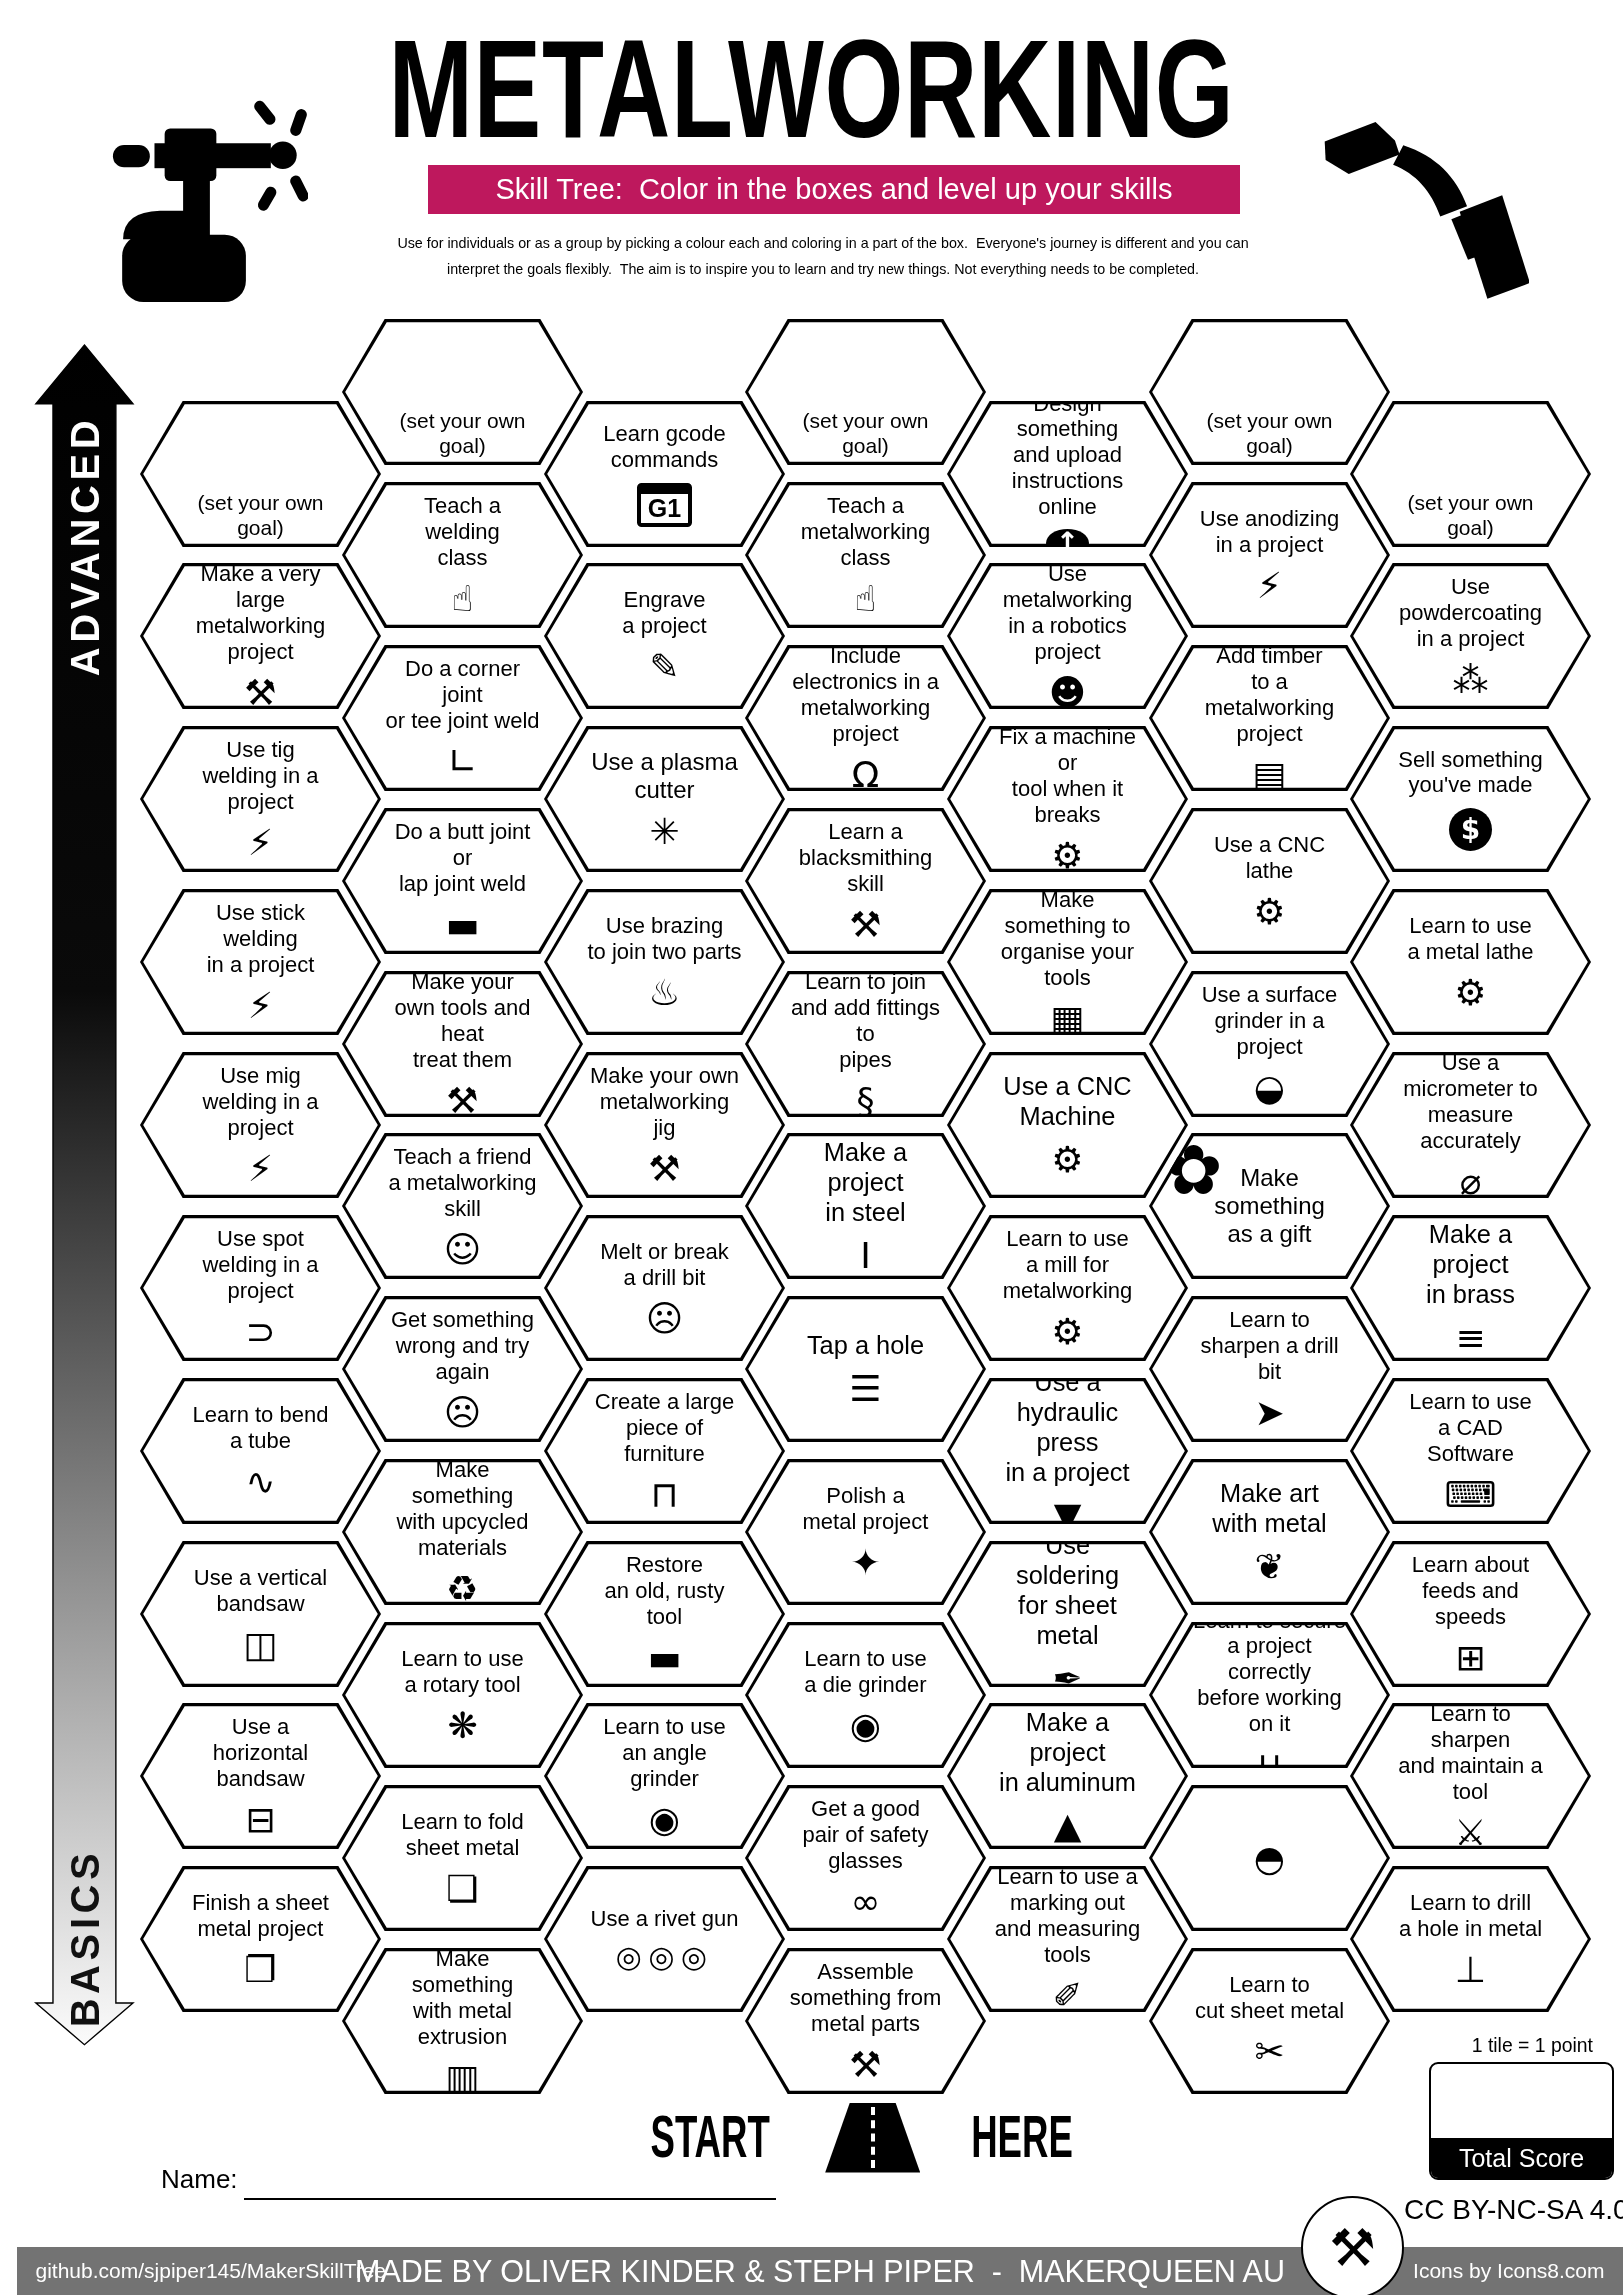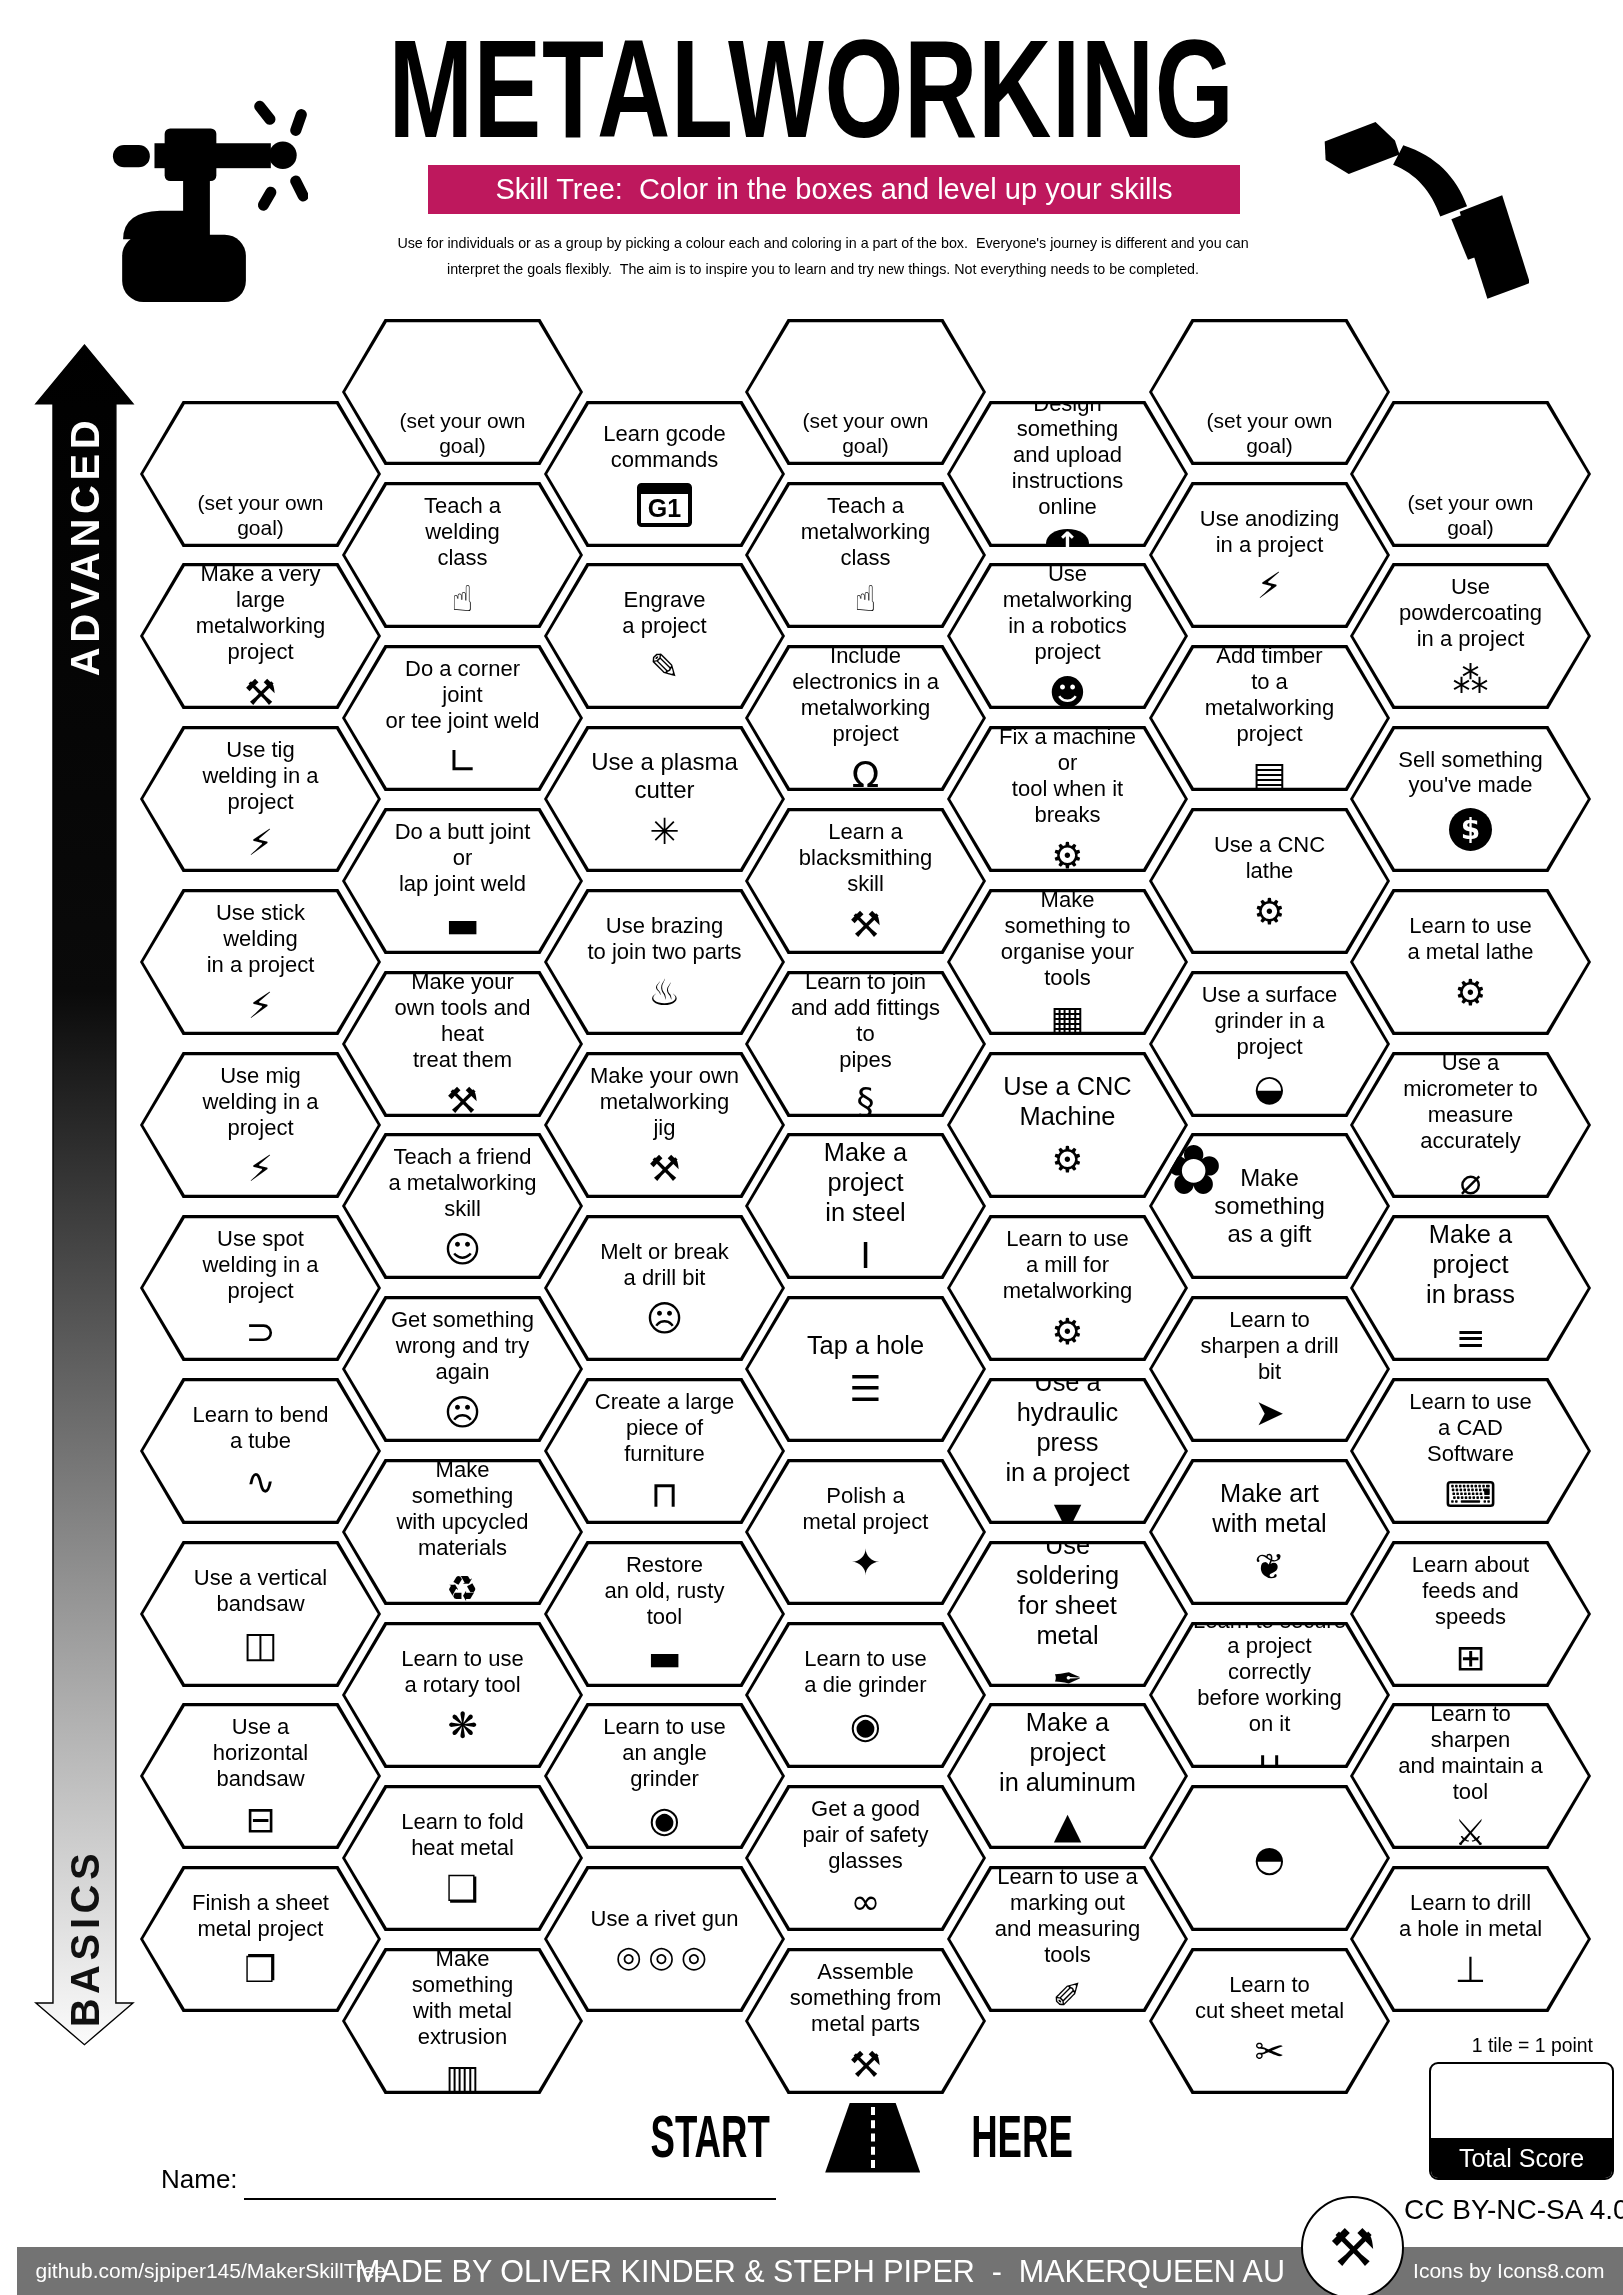--- a/index.html
+++ b/index.html
@@ -270,21 +270,21 @@
         <div class="hex-content">
           <div class="hex-label" data-name="hex-label">Learn to use
 a rotary tool</div>
           <div class="hex-icon" data-name="rotary-tool-icon">❋</div>
         </div>
       </div>
       <div class="hex" data-name="hex-tile" style="left: 342px; top: 1785px;">
         <div class="hex-in" data-name="hex-tile-face"></div>
         <div class="hex-content">
           <div class="hex-label" data-name="hex-label">Learn to fold
-heat metal</div>
+sheet metal</div>
           <div class="hex-icon" data-name="fold-sheet-icon">❏</div>
         </div>
       </div>
       <div class="hex" data-name="hex-tile" style="left: 342px; top: 1948px;">
         <div class="hex-in" data-name="hex-tile-face"></div>
         <div class="hex-content">
           <div class="hex-label" data-name="hex-label">Make something
 with metal extrusion</div>
           <div class="hex-icon" data-name="extrusion-icon">▥</div>
         </div>

